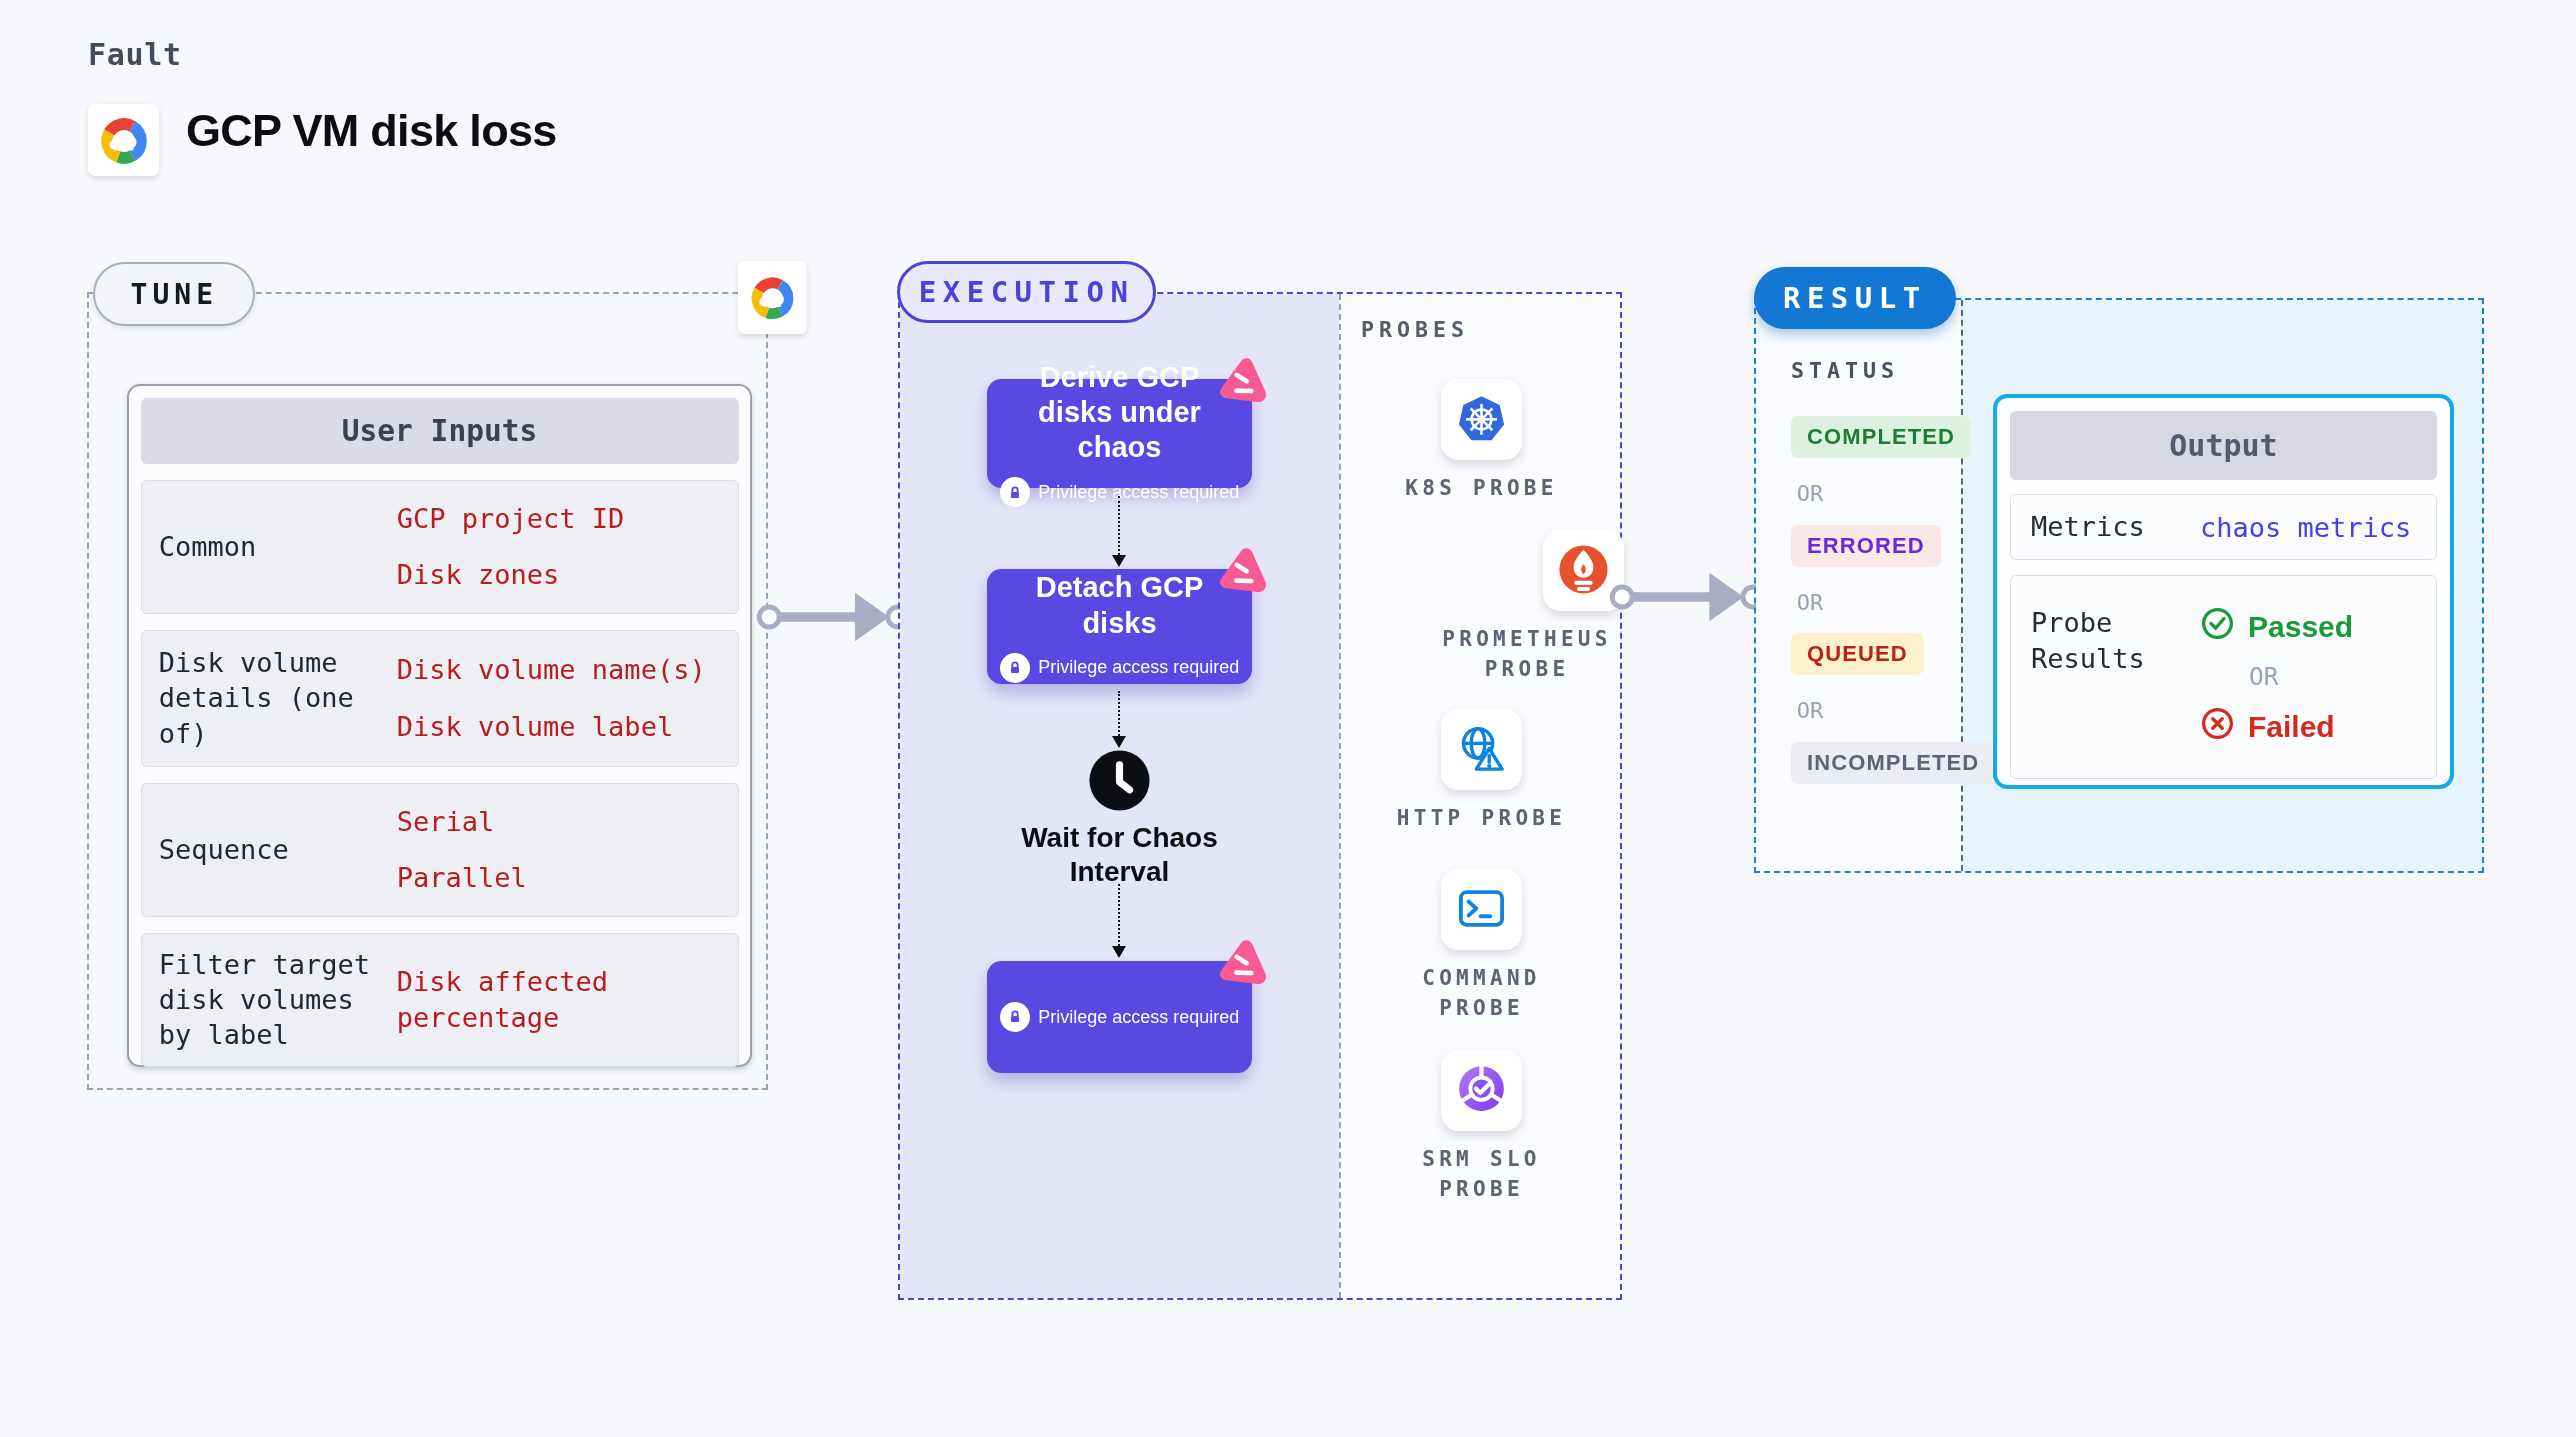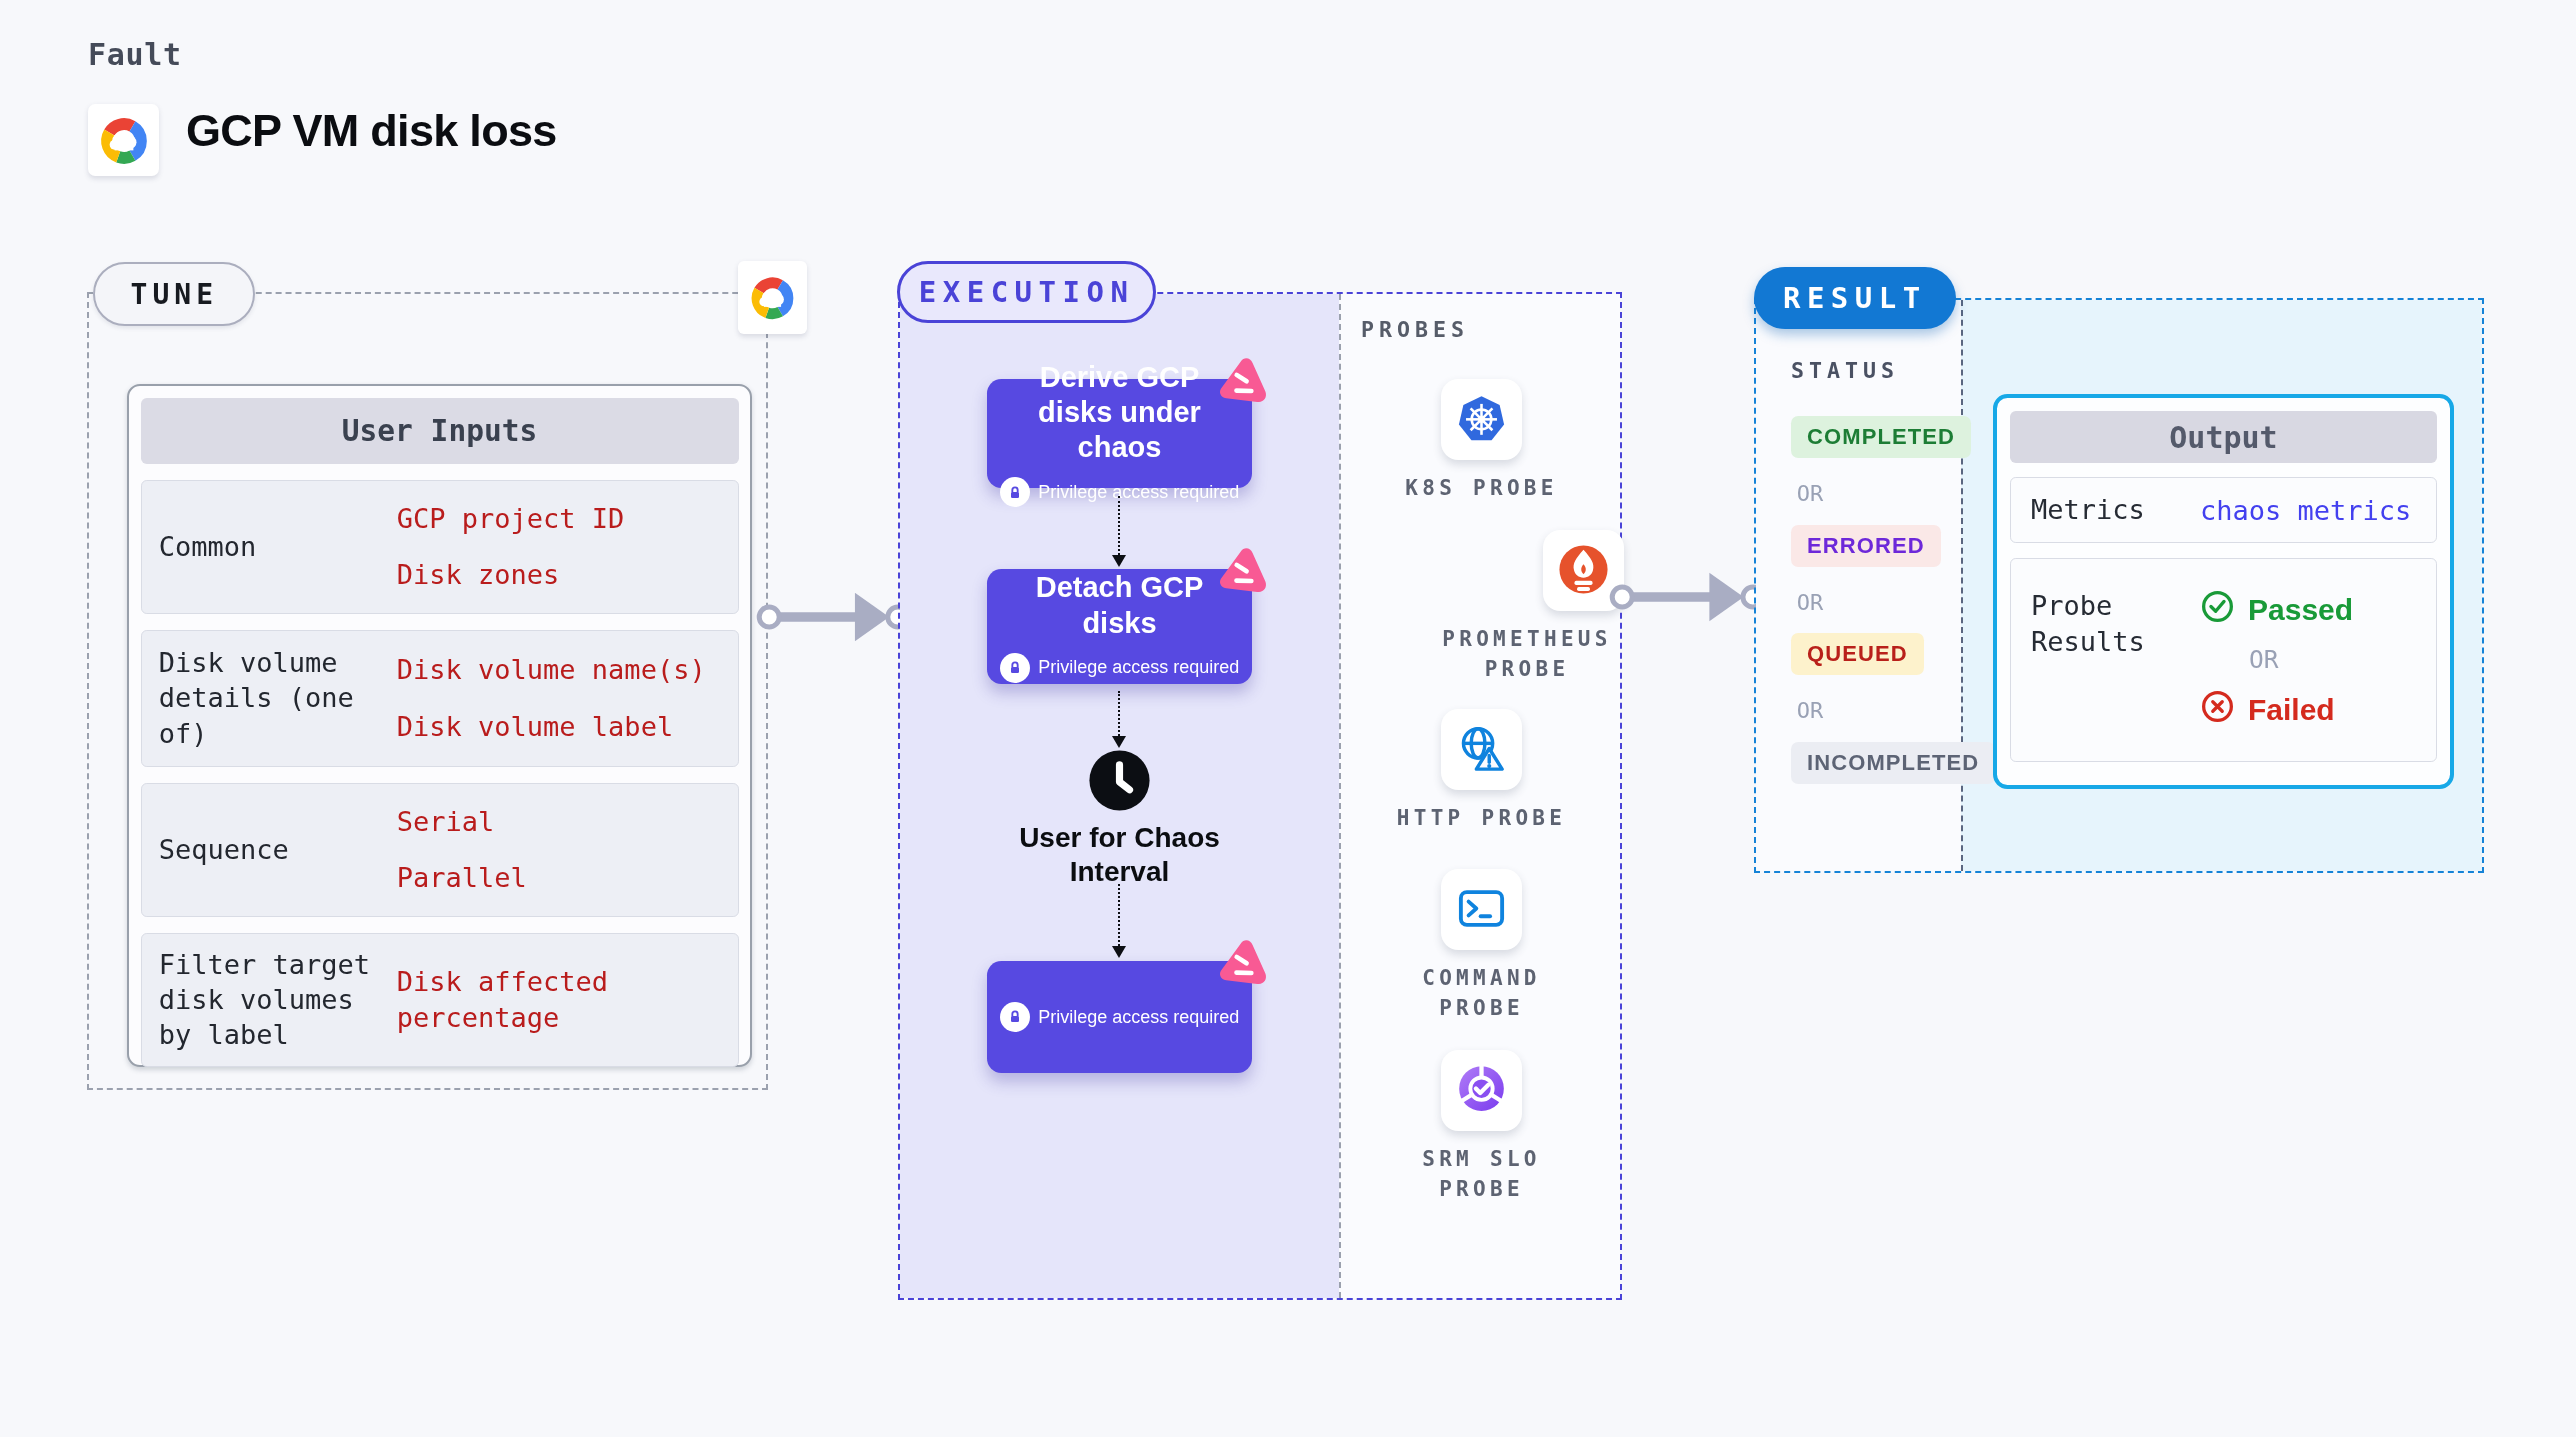--- a/index.html
+++ b/index.html
@@ -76,21 +76,21 @@
   .badge{font-family:"Liberation Sans",sans-serif;font-weight:700;font-size:22px;letter-spacing:1.1px;
          padding:8px 16px;border-radius:7.2px;}
   .badge.completed{background:#ddf2de;color:#1d7d35;}
   .badge.errored{background:#fae8e7;color:#6d28d9;}
   .badge.queued{background:#fdf2cc;color:#b9201a;}
   .badge.incompleted{background:#ebedf3;color:#5d6475;}
   .or-label{font-size:22px;color:#99a1b5;margin:23px 0 18.7px 5.8px;}
 
   .output-card{position:absolute;left:237px;top:94px;width:461px;height:395px;background:#fdfeff;border:4.3px solid #17a8e7;
                border-radius:14.4px;box-sizing:border-box;padding:13px;}
-  .out-header{height:52px;background:#d8d8e2;border-radius:5.8px;display:flex;align-items:center;justify-content:center;
+  .out-header{height:69px;background:#d8d8e2;border-radius:5.8px;display:flex;align-items:center;justify-content:center;
               font-size:30px;font-weight:700;color:#545a6b;margin-bottom:14.4px;}
   .out-row{border:1.4px solid #d9dce5;border-radius:5.8px;background:#fbfcfe;display:flex;box-sizing:border-box;padding:0 20px;}
   .out-row.metrics{height:66px;align-items:center;margin-bottom:14.4px;}
   .out-row.results{height:204px;align-items:center;}
   .out-label{width:169px;font-size:27px;color:#262b34;line-height:1.35;}
   .out-value{font-size:27px;color:#4340ef;}
   .pr-col{flex:1;display:flex;flex-direction:column;justify-content:center;gap:14.4px;}
   .pr-line{display:flex;align-items:center;gap:13px;font-family:"Liberation Sans",sans-serif;font-size:30px;font-weight:700;}
   .pr-line.passed{color:#199a38;}
   .pr-line.failed{color:#d42a1e;}
@@ -232,21 +232,21 @@
 
     <div class="vline" style="top:397px;height:45px;"></div>
     <div class="varrow" style="top:442px;"></div>
 
     <div class="clock">
       <svg width="63" height="63" viewBox="0 0 88 88">
         <circle cx="44" cy="44" r="42" fill="#0c0e13"></circle>
         <path d="M44 22 V46 L58 57" stroke="#fff" stroke-width="10" fill="none" stroke-linecap="round" stroke-linejoin="round"></path>
       </svg>
     </div>
-    <div class="wait-label">User for Chaos Interval</div>
+    <div class="wait-label">Wait for Chaos Interval</div>
 
     <div class="vline" style="top:590px;height:62px;"></div>
     <div class="varrow" style="top:652px;"></div>
 
     <div class="node" style="top:667px;height:112px;">
       <span class="chaos-pin">
         <svg viewBox="0 0 64 64" width="59" height="59">
           <path d="M34 6 C38 1 45 3 46.5 9 L57 41 C59 48 53.5 53.5 47 51.5 L14 44 C7.5 42.5 6 35.5 11 31.5 Z" fill="#f85a94"></path>
           <path d="M28 20 L38 28" stroke="#fff" stroke-width="5" stroke-linecap="round"></path>
           <path d="M26 37 L42 39" stroke="#fff" stroke-width="5" stroke-linecap="round"></path>

